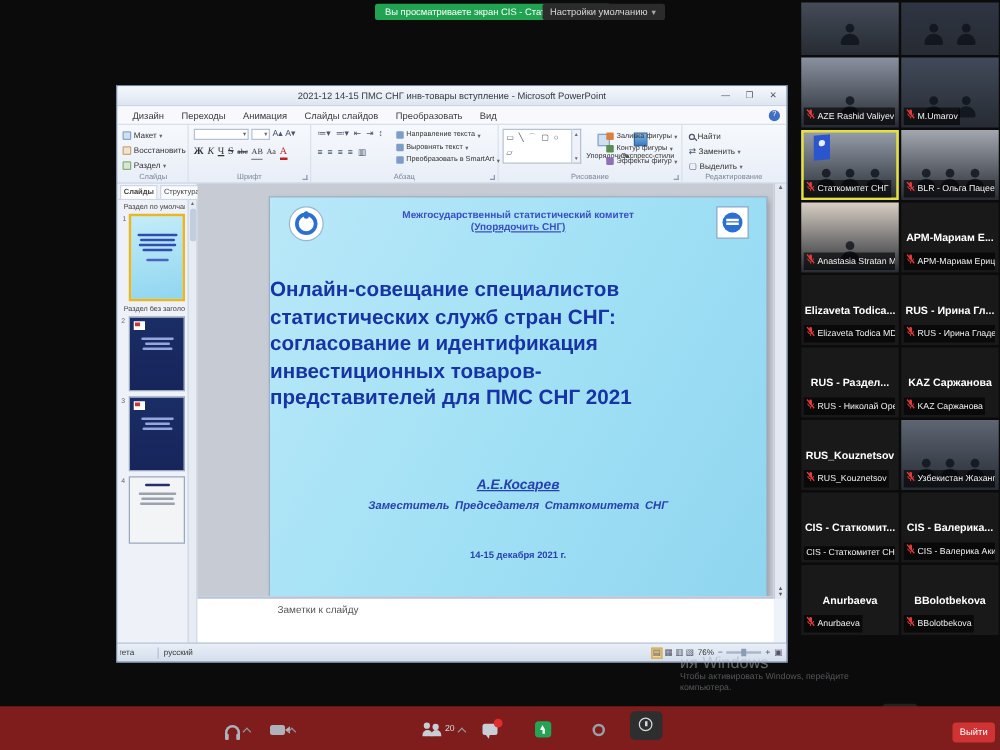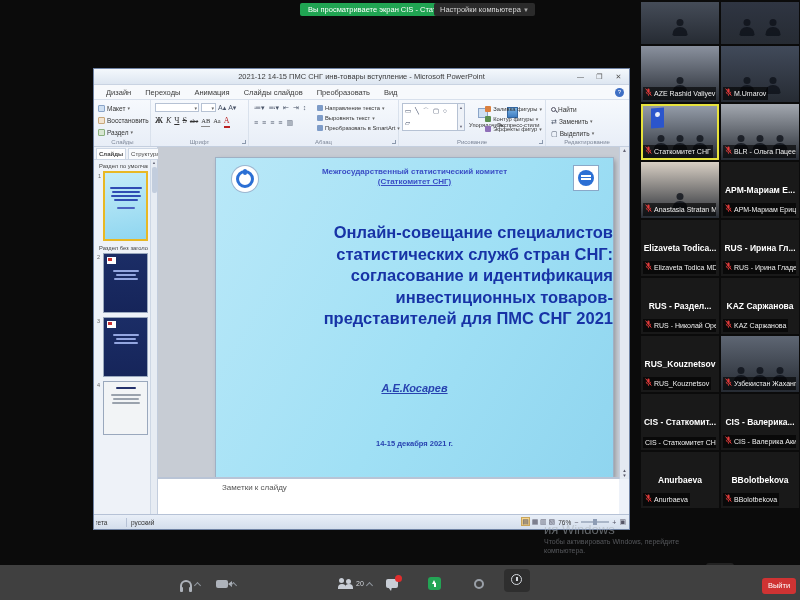--- a/index.html
+++ b/index.html
@@ -81,21 +81,21 @@
        font-size:5px;color:#667;text-align:center;}
   .vscroll .vth{width:6px;height:40px;background:#c2cddd;border-radius:2px;margin:2px auto;}
   .vscroll .nav{position:absolute;bottom:1px;left:0;right:0;font-size:4.5px;line-height:5px;color:#556;}
 
   .slide{position:absolute;left:58px;top:11px;width:397px;height:320px;
        background:linear-gradient(120deg,#b9e8f8,#a0e0f5 55%,#8fd5ef);
        box-shadow:0 0 0 1px #9fb0c4,2px 2px 5px rgba(0,0,0,.3);}
   .s-org{position:absolute;top:9px;left:0;right:0;text-align:center;font-weight:bold;
        font-size:8px;line-height:10px;color:#3a4ec5;}
   .s-org .u{text-decoration:underline;}
-  .s-title{position:absolute;top:64px;left:0;right:0;text-align:right;font-weight:bold;
+  .s-title{position:absolute;top:64px;left:0;right:0;text-align:left;font-weight:bold;
        font-size:16.5px;line-height:21.5px;color:#1733a6;white-space:pre-line;}
   .s-author{position:absolute;top:224px;left:0;right:0;text-align:center;font-weight:bold;font-style:italic;
        font-size:11px;color:#2742b0;text-decoration:underline;}
   .s-role{position:absolute;top:241px;left:0;right:0;text-align:center;font-weight:bold;font-style:italic;
        font-size:9px;color:#2742b0;word-spacing:2px;}
   .s-date{position:absolute;top:281px;left:0;right:0;text-align:center;font-weight:bold;
        font-size:7.5px;color:#2742b0;}
   .logo-l{position:absolute;left:16px;top:8px;width:26px;height:26px;background:#fff;border-radius:50%;
        box-shadow:0 0 0 1px #9cb6d0;}
   .logo-l i{position:absolute;left:4px;top:4px;width:18px;height:18px;border:3px solid #2b6fd4;border-radius:50%;display:block;}
@@ -133,21 +133,21 @@
        max-width:73px;white-space:nowrap;overflow:hidden;}
   .person{position:absolute;bottom:8px;transform:translateX(-50%);}
   .person .h{display:block;width:7px;height:7px;border-radius:50%;background:rgba(13,17,24,.78);margin:0 auto;}
   .person .b{display:block;width:15px;height:9px;border-radius:8px 8px 2px 2px;background:rgba(13,17,24,.78);margin-top:1px;}
   .flag{position:absolute;left:10px;top:4px;width:13px;height:20px;background:#2b55cc;transform:skewY(-5deg);}
   .flag::after{content:"";position:absolute;left:4px;top:4px;width:5px;height:5px;border-radius:50%;background:#e8eefc;}
   .more-btn{position:absolute;left:706px;top:563px;width:28px;height:12px;background:#222;border-radius:3px;
        color:#ccc;font-size:7px;text-align:center;line-height:11px;}
 
   
-  .toolbar{position:absolute;left:0;bottom:0;width:800px;height:35px;background:#404040;}
+  .toolbar{position:absolute;left:0;bottom:0;width:800px;height:35px;background:#7f1d1d;}
   .tb{position:absolute;display:flex;align-items:center;gap:3px;color:#c9ced6;}
   .chev{width:5px;height:5px;border-left:1px solid #8f959d;border-top:1px solid #8f959d;transform:rotate(45deg);margin-top:3px;}
   .hs{width:12px;height:8px;border:2px solid #aeb3bb;border-bottom:none;border-radius:7px 7px 0 0;position:relative;}
   .hs::before,.hs::after{content:"";position:absolute;bottom:-4px;width:3px;height:5px;background:#aeb3bb;border-radius:1px;}
   .hs::before{left:-2px;} .hs::after{right:-2px;}
   .cam{width:12px;height:8px;background:#aeb3bb;border-radius:2px;position:relative;}
   .cam::after{content:"";position:absolute;right:-4px;top:1px;border-top:3px solid transparent;border-bottom:3px solid transparent;border-right:4px solid #aeb3bb;}
   .ppl{position:relative;width:15px;height:11px;}
   .ppl i{position:absolute;width:5px;height:5px;border-radius:50%;background:#c9ced6;top:0;}
   .ppl b{position:absolute;width:8px;height:5px;border-radius:4px 4px 0 0;background:#c9ced6;bottom:0;}
@@ -171,21 +171,21 @@
   .wm .l1{font-size:13px;line-height:15px;}
   .wm .l2,.wm .l3{font-size:7px;line-height:9px;color:rgba(170,176,184,.45);}
 </style>
 </head>
 <body>
 
 <div class="stage">
 
   <div class="banner">Вы просматриваете экран CIS - Статкомитет СНГ</div>
   <div class="view-settings">
-    <span>Настройки компьютера</span>
+    <span>Настройки умолчанию</span>
     <span class="car">▼</span>
   </div>
   <div class="topright-btn">
     <span class="grid-ic">
         <i></i>
         <i></i>
         <i></i>
         <i></i>
       </span>
   </div>
@@ -398,28 +398,29 @@
         <div class="logo-l">
             <i></i>
             <b></b>
           </div>
         <div class="logo-r">
             <i></i>
             <b></b>
           </div>
         <div class="s-org">
           <div>Межгосударственный статистический комитет</div>
-          <div class="u">(Статкомитет СНГ)</div>
+          <div class="u">(Упорядочить СНГ)</div>
         </div>
         <div class="s-title">Онлайн-совещание  специалистов
 статистических служб стран СНГ:
 согласование и идентификация
 инвестиционных  товаров-
 представителей для ПМС СНГ 2021</div>
         <div class="s-author">А.Е.Косарев</div>
+        <div class="s-role">Заместитель  Председателя  Статкомитета  СНГ</div>
         <div class="s-date">14-15 декабря 2021 г.</div>
       </div>
     </div>
     <div class="vscroll">▲<span class="vth"></span>
       <div class="nav">▲<br>▼</div>
     </div>
 
     <div class="notes">Заметки к слайду</div>
 
     <div class="statusbar">

